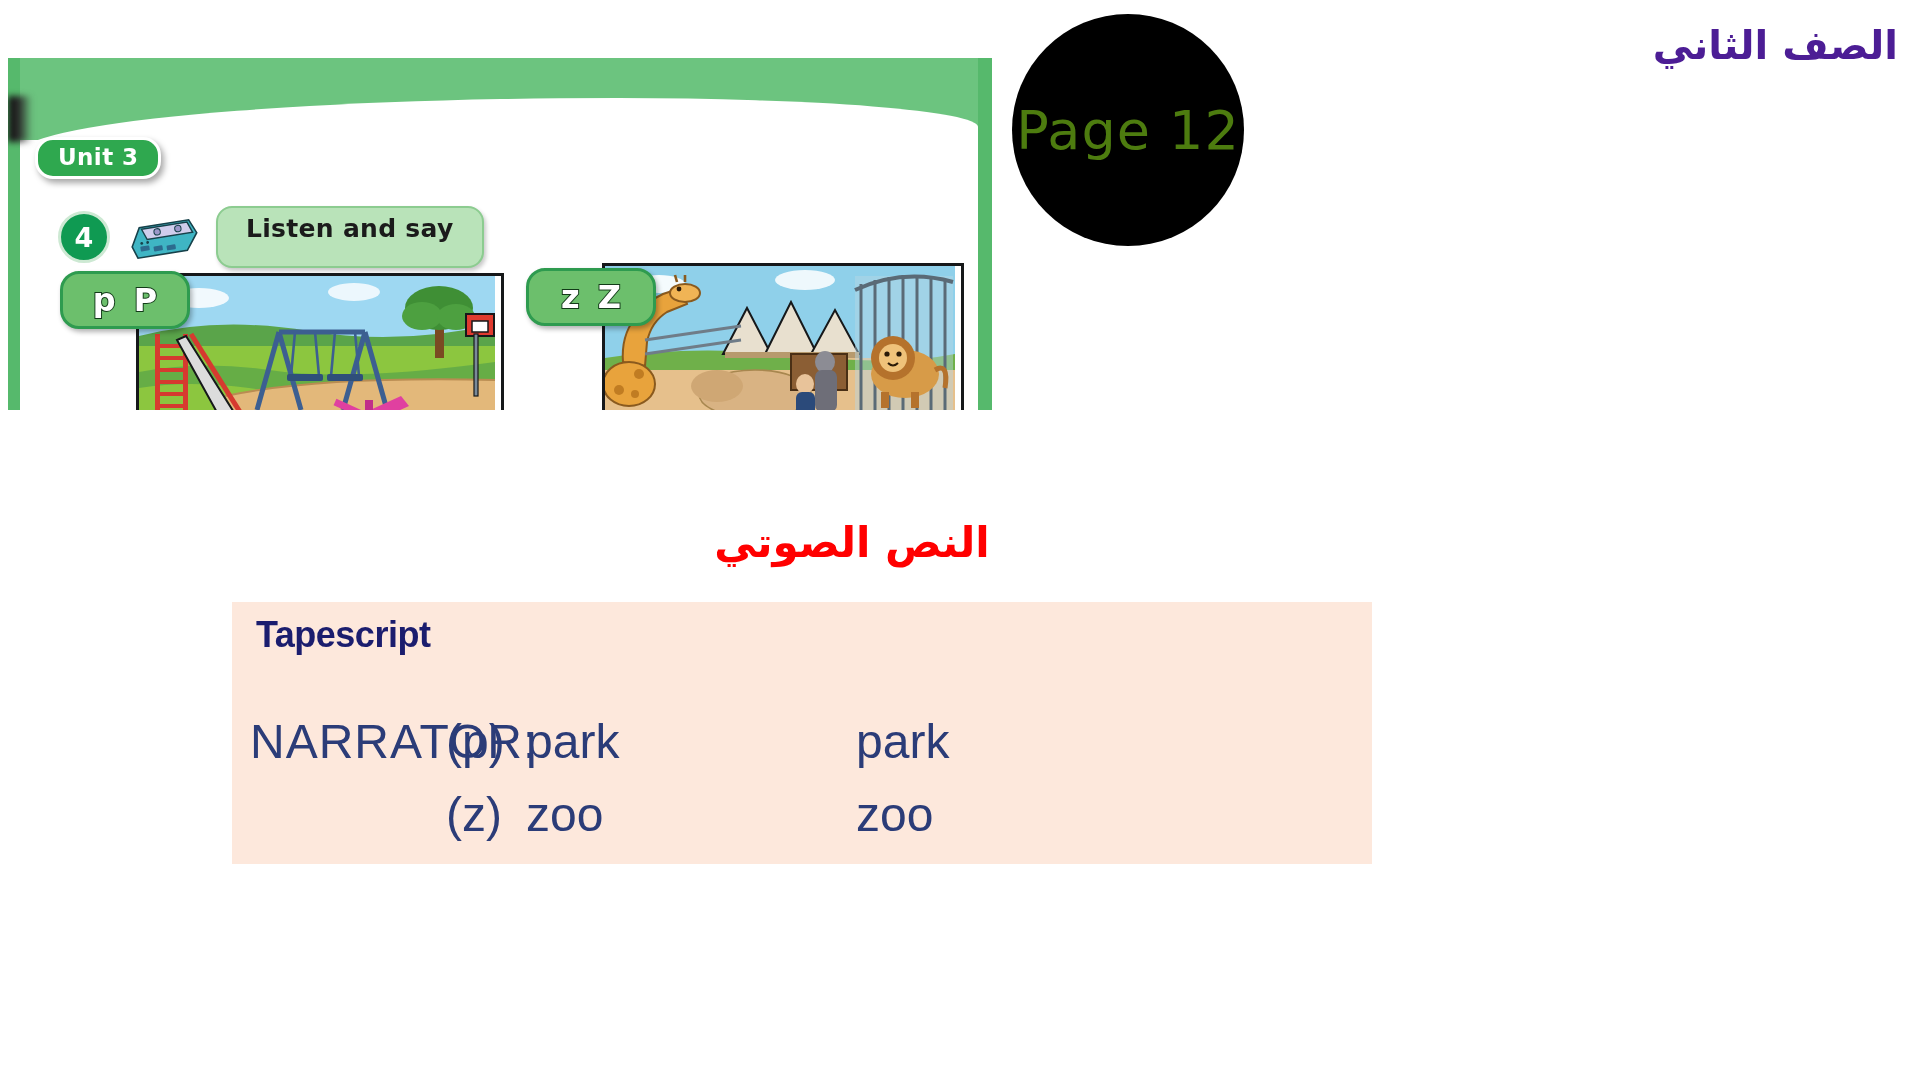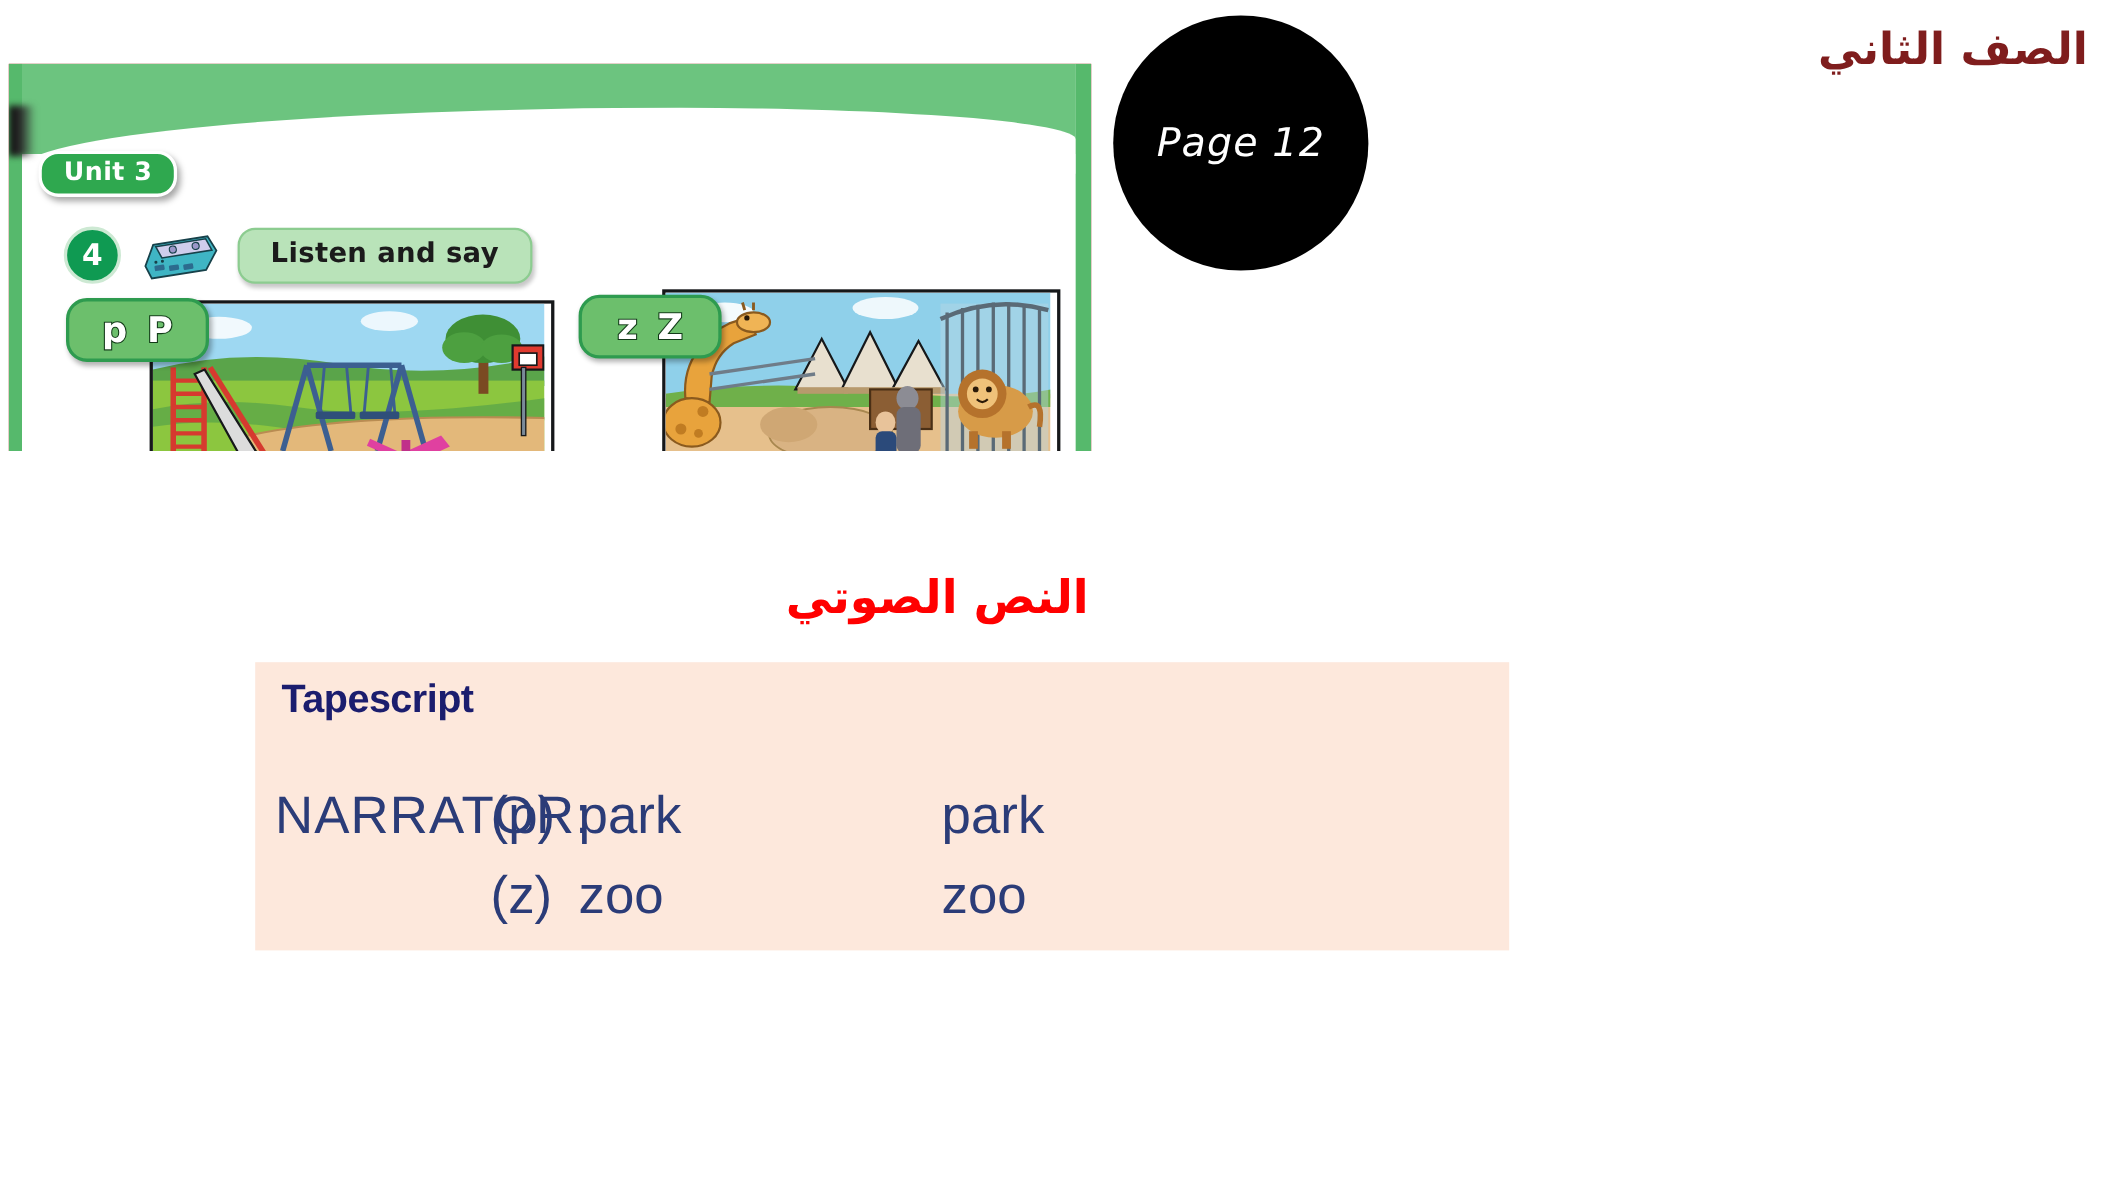--- a/index.html
+++ b/index.html
@@ -11,30 +11,30 @@
   }
 
   
   #page-badge{
     position:absolute;left:1012px;top:14px;
     width:232px;height:232px;border-radius:50%;
     background:#000000;
     display:flex;align-items:center;justify-content:center;
   }
   #page-badge .lbl{
-    color:#ffffff;font-size:36px;letter-spacing:1px;
-    font-family:"DejaVu Sans", sans-serif;font-weight:400;font-style:italic;
+    color:#4d7c0f;font-size:54px;letter-spacing:1px;
+    font-family:"DejaVu Sans", sans-serif;font-weight:400;
   }
   #header-arabic{
     position:absolute;right:22px;top:14px;
     width:420px;text-align:right;direction:rtl;
   }
   #header-arabic .ar-line{
     font-family:"DejaVu Sans", sans-serif;
-    font-weight:bold;font-size:40px;color:#7f1d1d;
+    font-weight:bold;font-size:40px;color:#4c1d95;
     line-height:1.55;
   }
 
   
   #book-scan{
     position:absolute;left:8px;top:58px;
     width:984px;height:352px;
     background:#b91c1c;
     overflow:hidden;
   }
@@ -90,21 +90,21 @@
     width:46px;height:46px;border-radius:50%;
     background:#0f9a52;border:3px solid #cde9d3;
     display:flex;align-items:center;justify-content:center;
   }
   #ex-number .lbl{color:#fff;font-weight:bold;font-size:27px;font-family:"DejaVu Sans",sans-serif;}
 
   
   #cassette{width:72px;height:42px;position:relative;transform:rotate(-9deg);}
   #listen-pill{
     background:#b9e3b9;border:2px solid #8ccc90;border-radius:16px;
-    padding:6px 28px 12px 28px;
+    padding:6px 28px 23px 28px;
     box-shadow:2px 3px 4px rgba(0,0,0,0.22);
   }
   #listen-pill .lbl{
     font-weight:bold;font-size:25px;color:#1b1b1b;
     font-family:"DejaVu Sans", sans-serif;letter-spacing:.3px;
   }
 
   
   .letter-badge{
     position:absolute;

